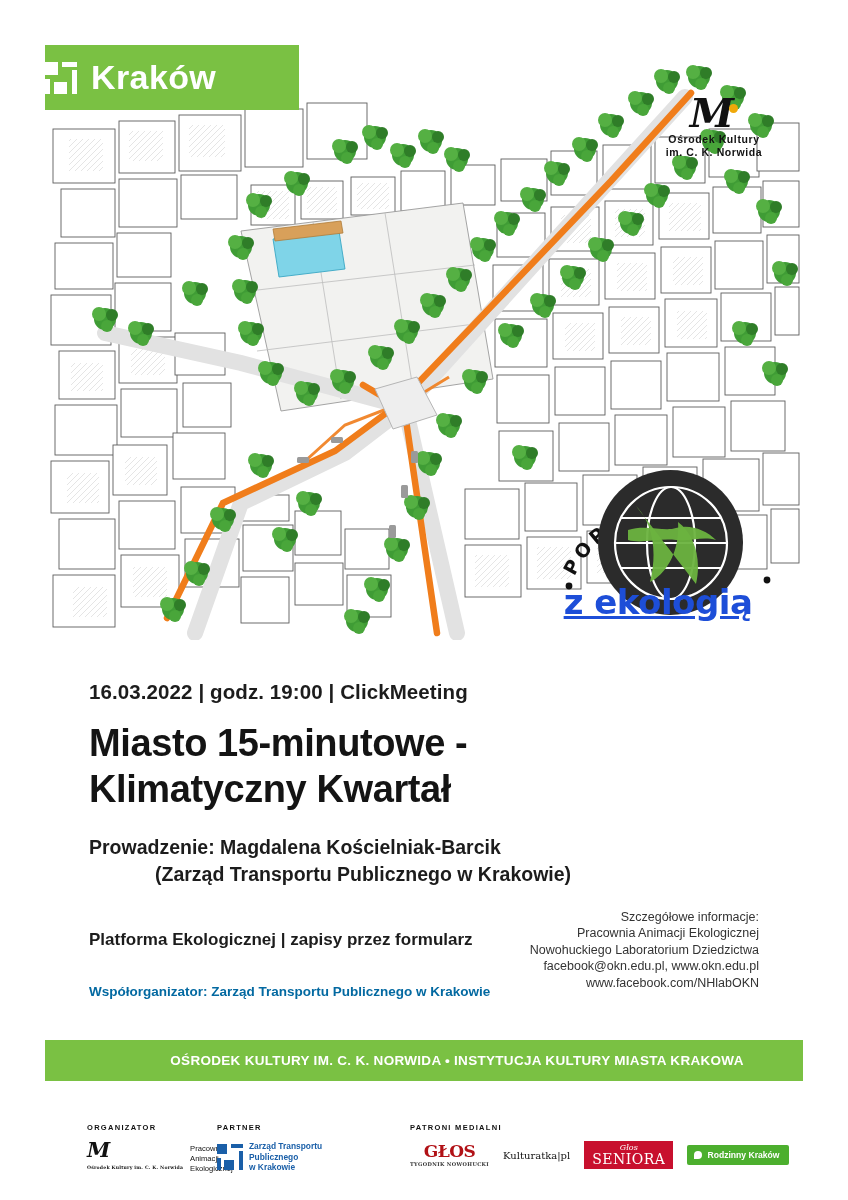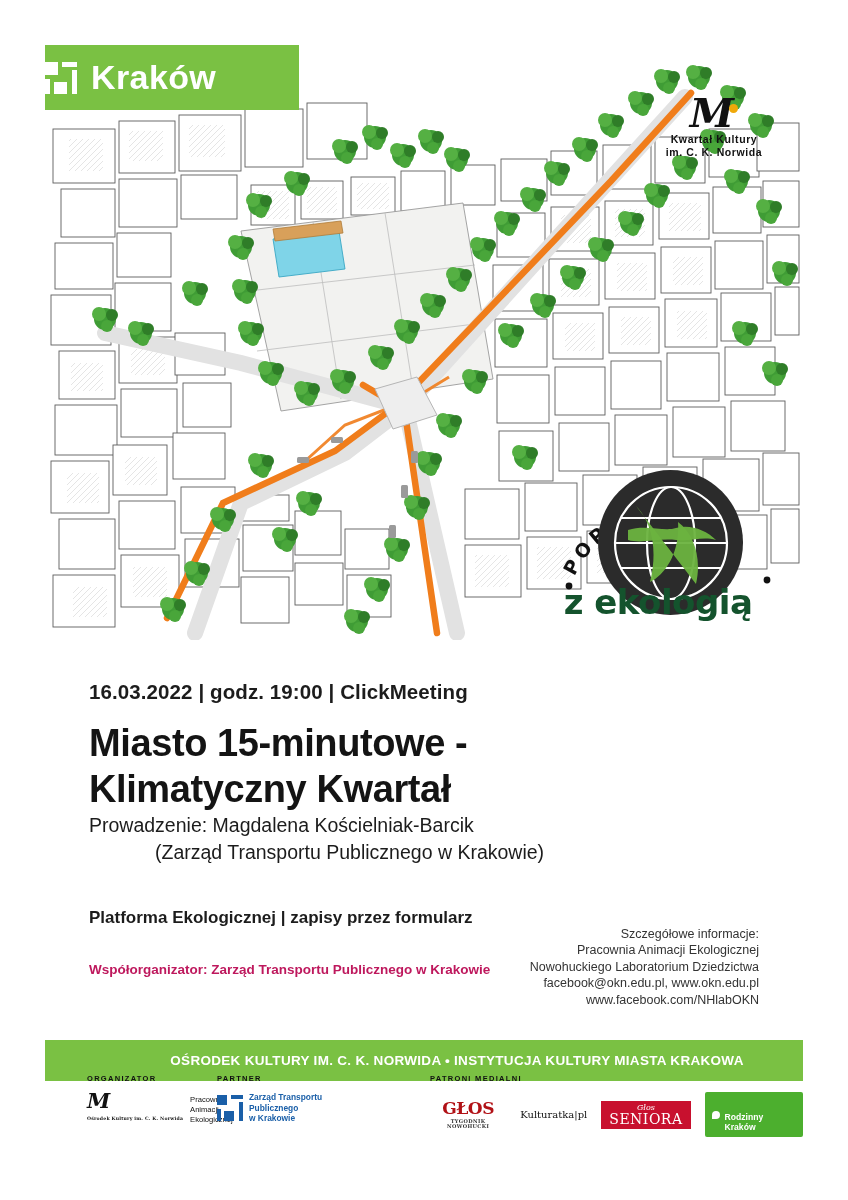--- a/index.html
+++ b/index.html
@@ -127,22 +127,23 @@
   }
   .eko-word {
     position: absolute;
     left: 0px;
     bottom: 18px;
     width: 230px;
     text-align: center;
     font-family: "DejaVu Sans", sans-serif;
     font-size: 34px;
     font-weight: bold;
-    color: #14532d;
+    color: #1d4ed8;
     letter-spacing: -0.5px;
+    text-decoration: underline;
   }
 
   
   .panel {
     position: absolute;
     left: 0;
     top: 607px;
     width: 758px;
     height: 400px;
     background: #ffffff;
@@ -156,42 +157,43 @@
   }
   .title {
     margin-top: 16px;
     font-size: 38px;
     line-height: 46px;
     font-weight: bold;
     color: #141414;
     letter-spacing: -0.4px;
   }
   .host {
+    margin-top: 22px;
     font-size: 19.5px;
     line-height: 27px;
-    font-weight: normal;
+    font-weight: bold;
     color: #1c1c1c;
   }
   .host .indent { display: block; padding-left: 66px; }
   .platform {
     margin-top: 42px;
     font-size: 17px;
     font-weight: bold;
     color: #1c1c1c;
   }
   .coorg {
     margin-top: 34px;
     font-size: 13.5px;
     font-weight: bold;
-    color: #be185d;
+    color: #0369a1;
   }
   .details {
     position: absolute;
     right: 44px;
-    bottom: 32px;
+    bottom: 49px;
     text-align: right;
     font-size: 12.5px;
     line-height: 16.5px;
     color: #333;
   }
 
   
   .footer-strip {
     position: absolute;
     left: 0;
@@ -206,35 +208,35 @@
     font-size: 13.5px;
     font-weight: bold;
     color: #ffffff;
     letter-spacing: 0.3px;
   }
 
   
   .logos {
     position: absolute;
     left: 45px;
-    top: 1056px;
+    top: 1105px;
     width: 758px;
     height: 88px;
   }
   .logo-group { position: absolute; }
   .logo-cap {
     font-size: 7.5px;
     font-weight: bold;
     letter-spacing: 1.3px;
     color: #111;
     margin-bottom: 9px;
   }
   .g-org { left: 42px; top: 18px; }
   .g-partner { left: 172px; top: 18px; }
-  .g-media { left: 365px; top: 18px; margin-left: 20px; }
+  .g-media { left: 365px; top: 18px; }
 
   .org-row { display: flex; align-items: center; gap: 7px; }
   .org-mark {
     font-family: "DejaVu Serif", serif;
     font-size: 21px;
     line-height: 18px;
     font-style: italic;
     font-weight: 600;
     color: #111;
   }
@@ -265,21 +267,21 @@
     padding: 3px 8px 3px;
     text-align: center;
   }
   .seniora-box .g { font-family: "DejaVu Serif", serif; font-style: italic; font-size: 8px; color: #fff; line-height: 8px; }
   .seniora-box .s { font-family: "DejaVu Serif", serif; font-size: 14px; color: #fff; line-height: 14px; font-variant: small-caps; letter-spacing: .5px; }
   .rodzinny {
     background: #4caf2e;
     color: #fff;
     font-size: 8.6px;
     font-weight: bold;
-    padding: 20px 9px 5px 20px;
+    padding: 5px 9px 5px 20px;
     border-radius: 2px;
     position: relative;
   }
   .rodzinny::before {
     content: "";
     position: absolute;
     left: 7px; top: 50%;
     transform: translateY(-50%);
     width: 8px; height: 8px;
     background: #fff;
@@ -551,21 +553,21 @@
           <i></i>
       </div>
       <div class="krakow-label">Kraków</div>
     </div>
 
     <div class="norwid-logo">
       <div class="norwid-glyph">
         <span>M</span><span class="norwid-dot"></span>
       </div>
       <div class="norwid-text">
-        <div>Kwartał  Kultury</div>
+        <div>Ośrodek  Kultury</div>
         <div>im. C. K. Norwida</div>
       </div>
     </div>
 
     <div class="eko-badge">
       <svg class="eko-arc" viewBox="0 0 210 130">
         <defs>
           <path id="arcpath" d="M 8,126 A 104,104 0 0 1 202,118" fill="none"></path>
         </defs>
         <text font-family="DejaVu Sans, sans-serif" font-size="19" font-weight="bold" fill="#111" letter-spacing="4">

